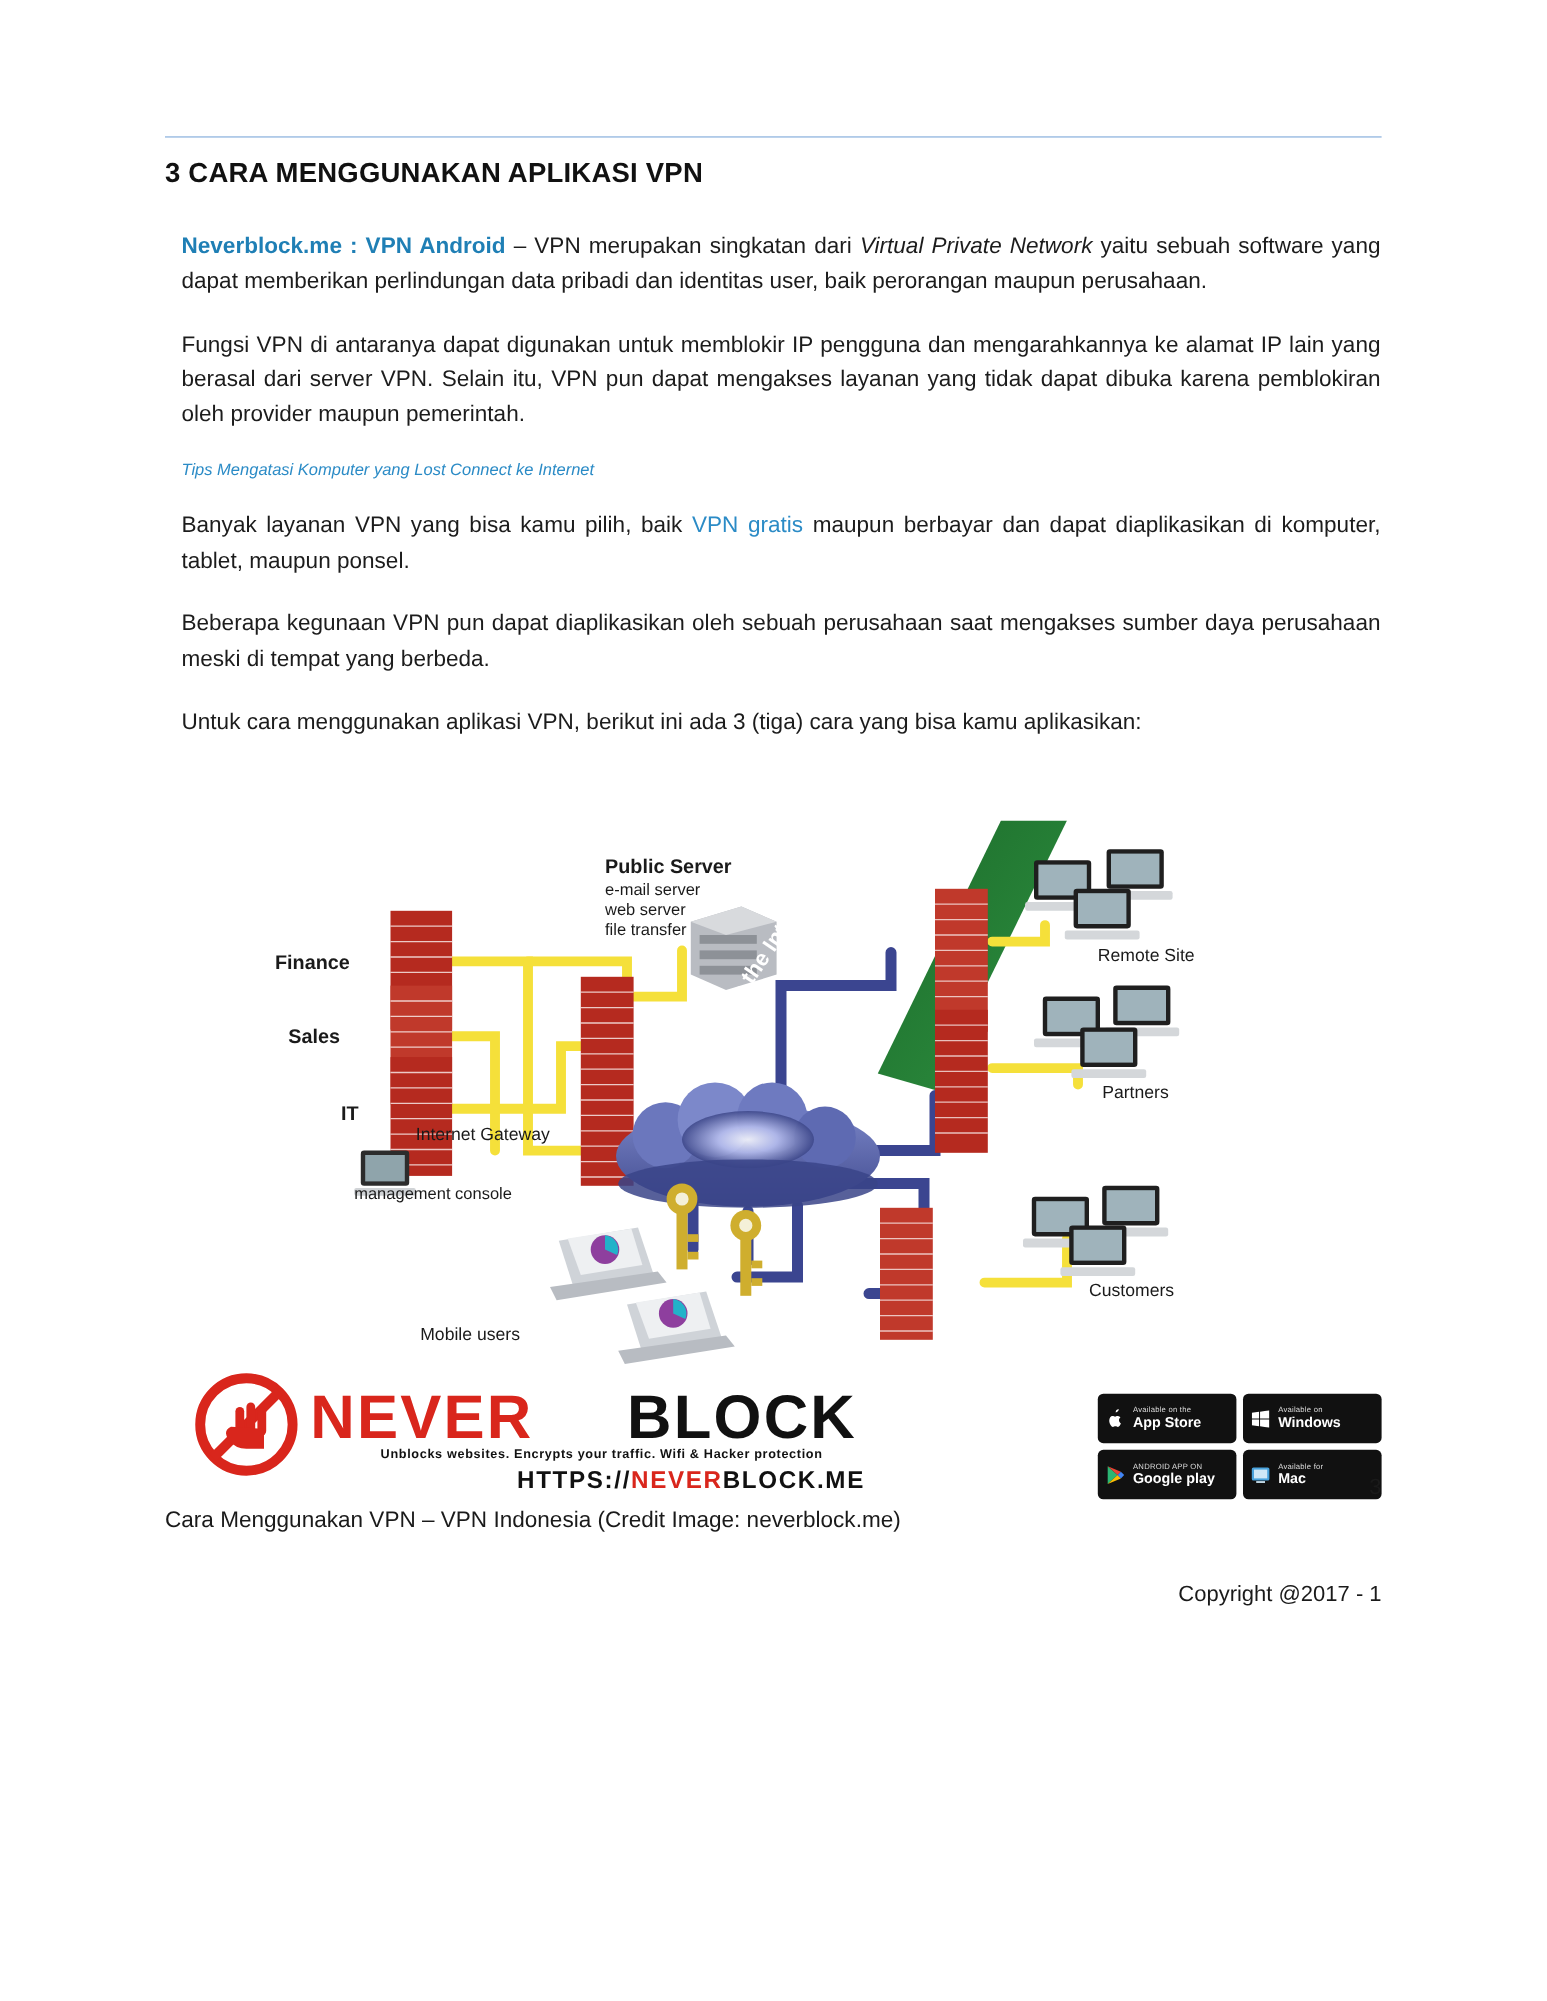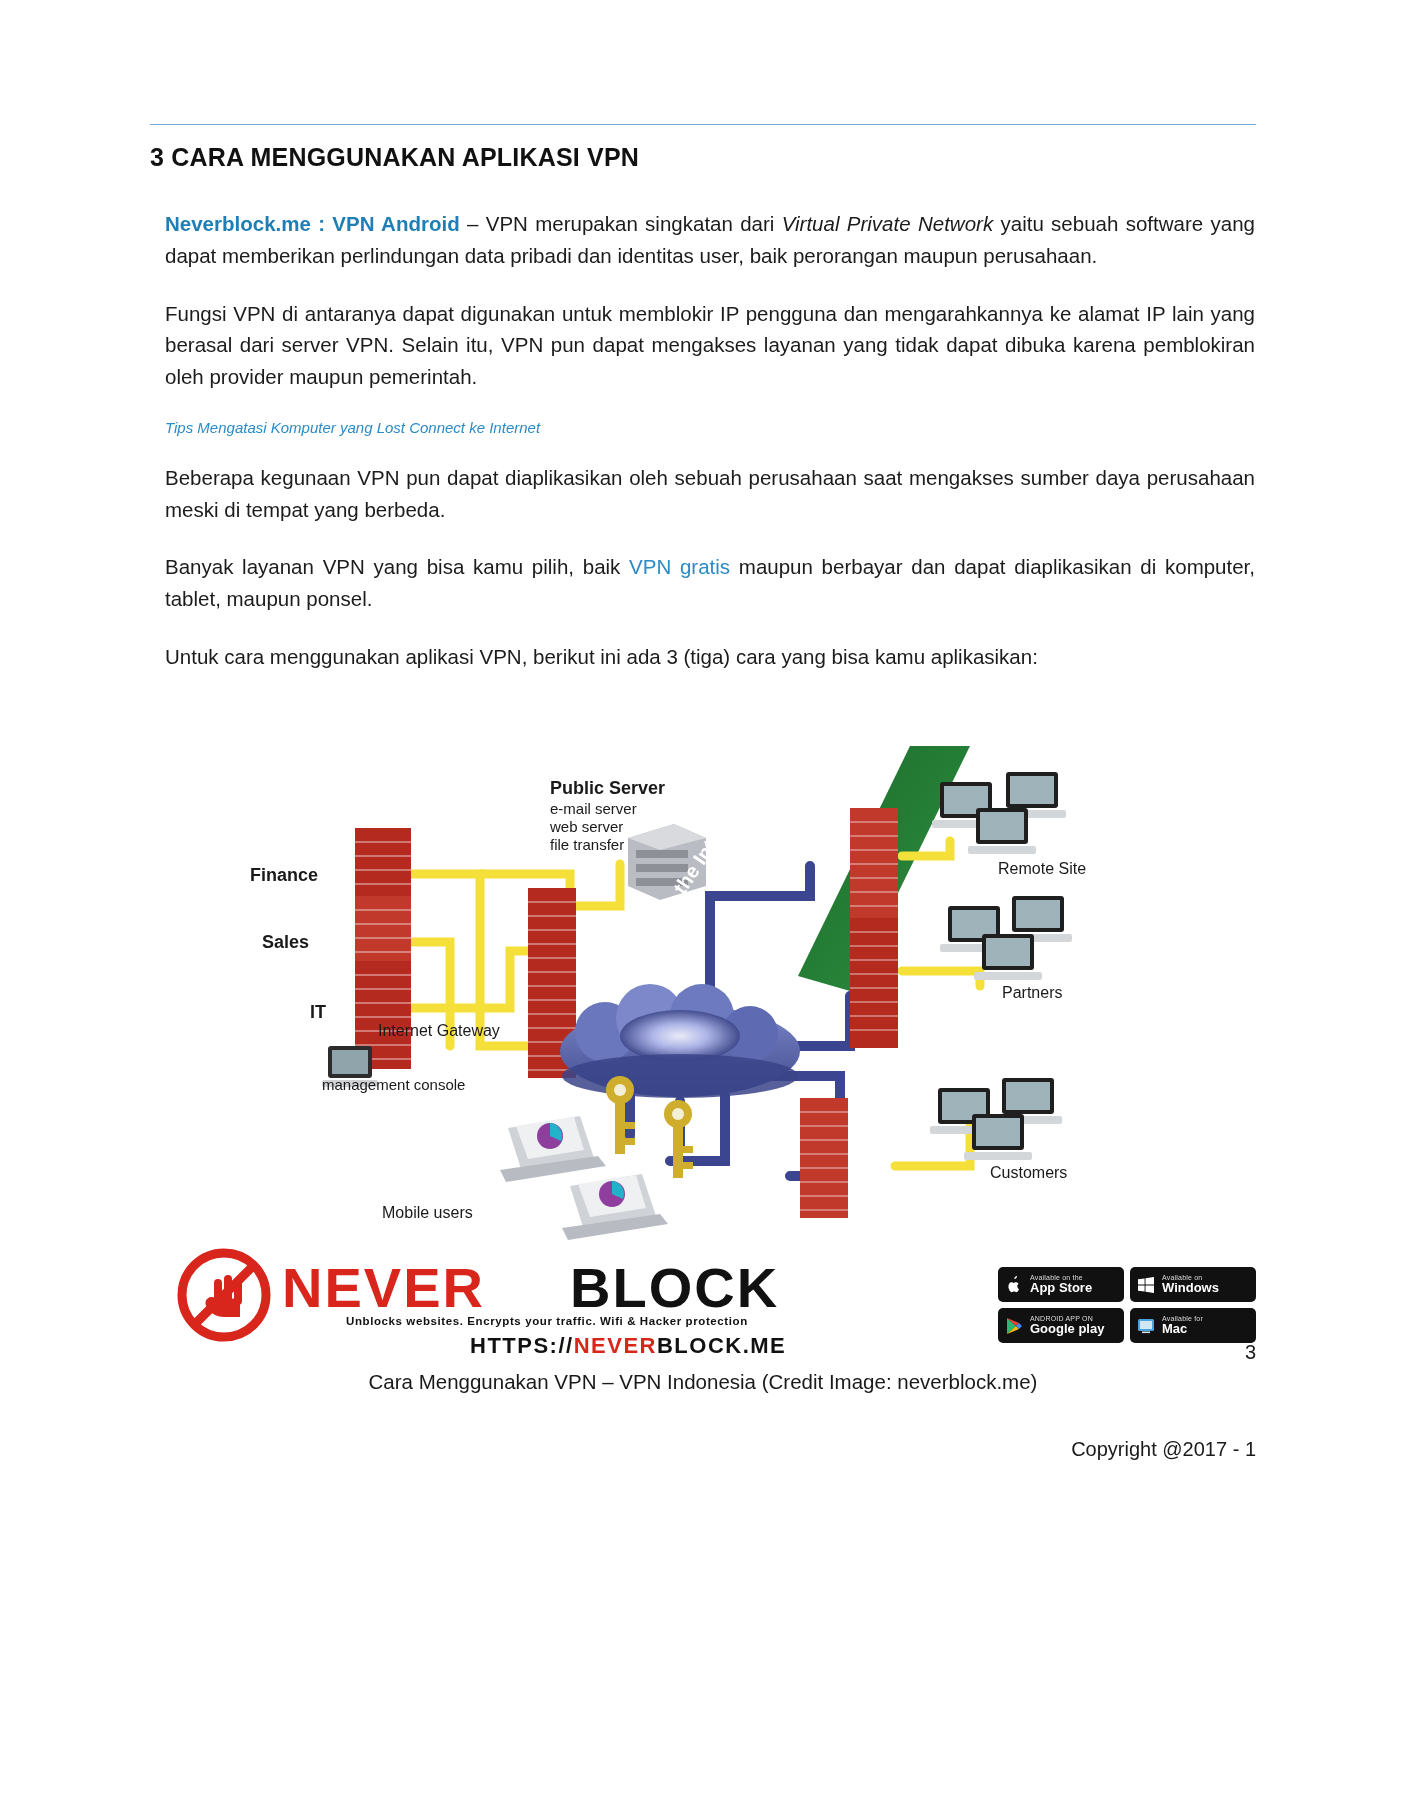--- a/index.html
+++ b/index.html
@@ -116,21 +116,21 @@
     top: 1245px;
     left: 150px;
     width: 1106px;
     height: 120px;
   }
   .caption {
     position: absolute;
     top: 1370px;
     left: 150px;
     width: 1106px;
-    text-align: center;
+    text-align: left;
     font-size: 20.5px;
     color: #1a1a1a;
   }
   .pagenum {
     position: absolute;
     top: 1341px;
     right: 150px;
     font-size: 20px;
     color: #1a1a1a;
   }
@@ -147,21 +147,21 @@
     right: 0;
     top: 22px;
     width: 258px;
     display: grid;
     grid-template-columns: 1fr 1fr;
     grid-gap: 6px;
   }
   .badge {
     background: #111;
     border-radius: 5px;
-    height: 35px;
+    height: 45px;
     display: flex;
     align-items: center;
     padding: 0 5px;
     color: #fff;
     box-sizing: border-box;
   }
   .badge .bicon {
     width: 22px; height: 22px;
     margin-right: 5px;
     display: flex; align-items: center; justify-content: center;
@@ -183,25 +183,25 @@
   <div class="content">
 
     <p class="lead">
       <span class="accent-bold">Neverblock.me : VPN Android</span><span> – VPN merupakan singkatan dari </span><span class="ital">Virtual Private Network</span><span> yaitu sebuah software yang dapat memberikan perlindungan data pribadi dan identitas user, baik perorangan maupun perusahaan.</span>
     </p>
 
     <p>Fungsi VPN di antaranya dapat digunakan untuk memblokir IP pengguna dan mengarahkannya ke alamat IP lain yang berasal dari server VPN. Selain itu, VPN pun dapat mengakses layanan yang tidak dapat dibuka karena pemblokiran oleh provider maupun pemerintah.</p>
 
     <div class="baca-link">Tips Mengatasi Komputer yang Lost Connect ke Internet</div>
 
-    <p>Beberapa kegunaan VPN pun dapat diaplikasikan oleh sebuah perusahaan saat mengakses sumber daya perusahaan meski di tempat yang berbeda.</p>
-
     <p>
       <span>Banyak layanan VPN yang bisa kamu pilih, baik </span><span class="link-inline">VPN gratis</span><span> maupun berbayar dan dapat diaplikasikan di komputer, tablet, maupun ponsel.</span>
     </p>
+
+    <p>Beberapa kegunaan VPN pun dapat diaplikasikan oleh sebuah perusahaan saat mengakses sumber daya perusahaan meski di tempat yang berbeda.</p>
 
     <p class="nojust">Untuk cara menggunakan aplikasi VPN, berikut ini ada 3 (tiga) cara yang bisa kamu aplikasikan:</p>
   </div>
 
   <div class="figure">
     <svg class="diagram" viewBox="0 0 1106 600">
       <defs>
         <linearGradient id="cloudg" x1="0" y1="0" x2="0" y2="1">
           <stop offset="0" stop-color="#7b87c8"></stop>
           <stop offset="1" stop-color="#414a8f"></stop>

